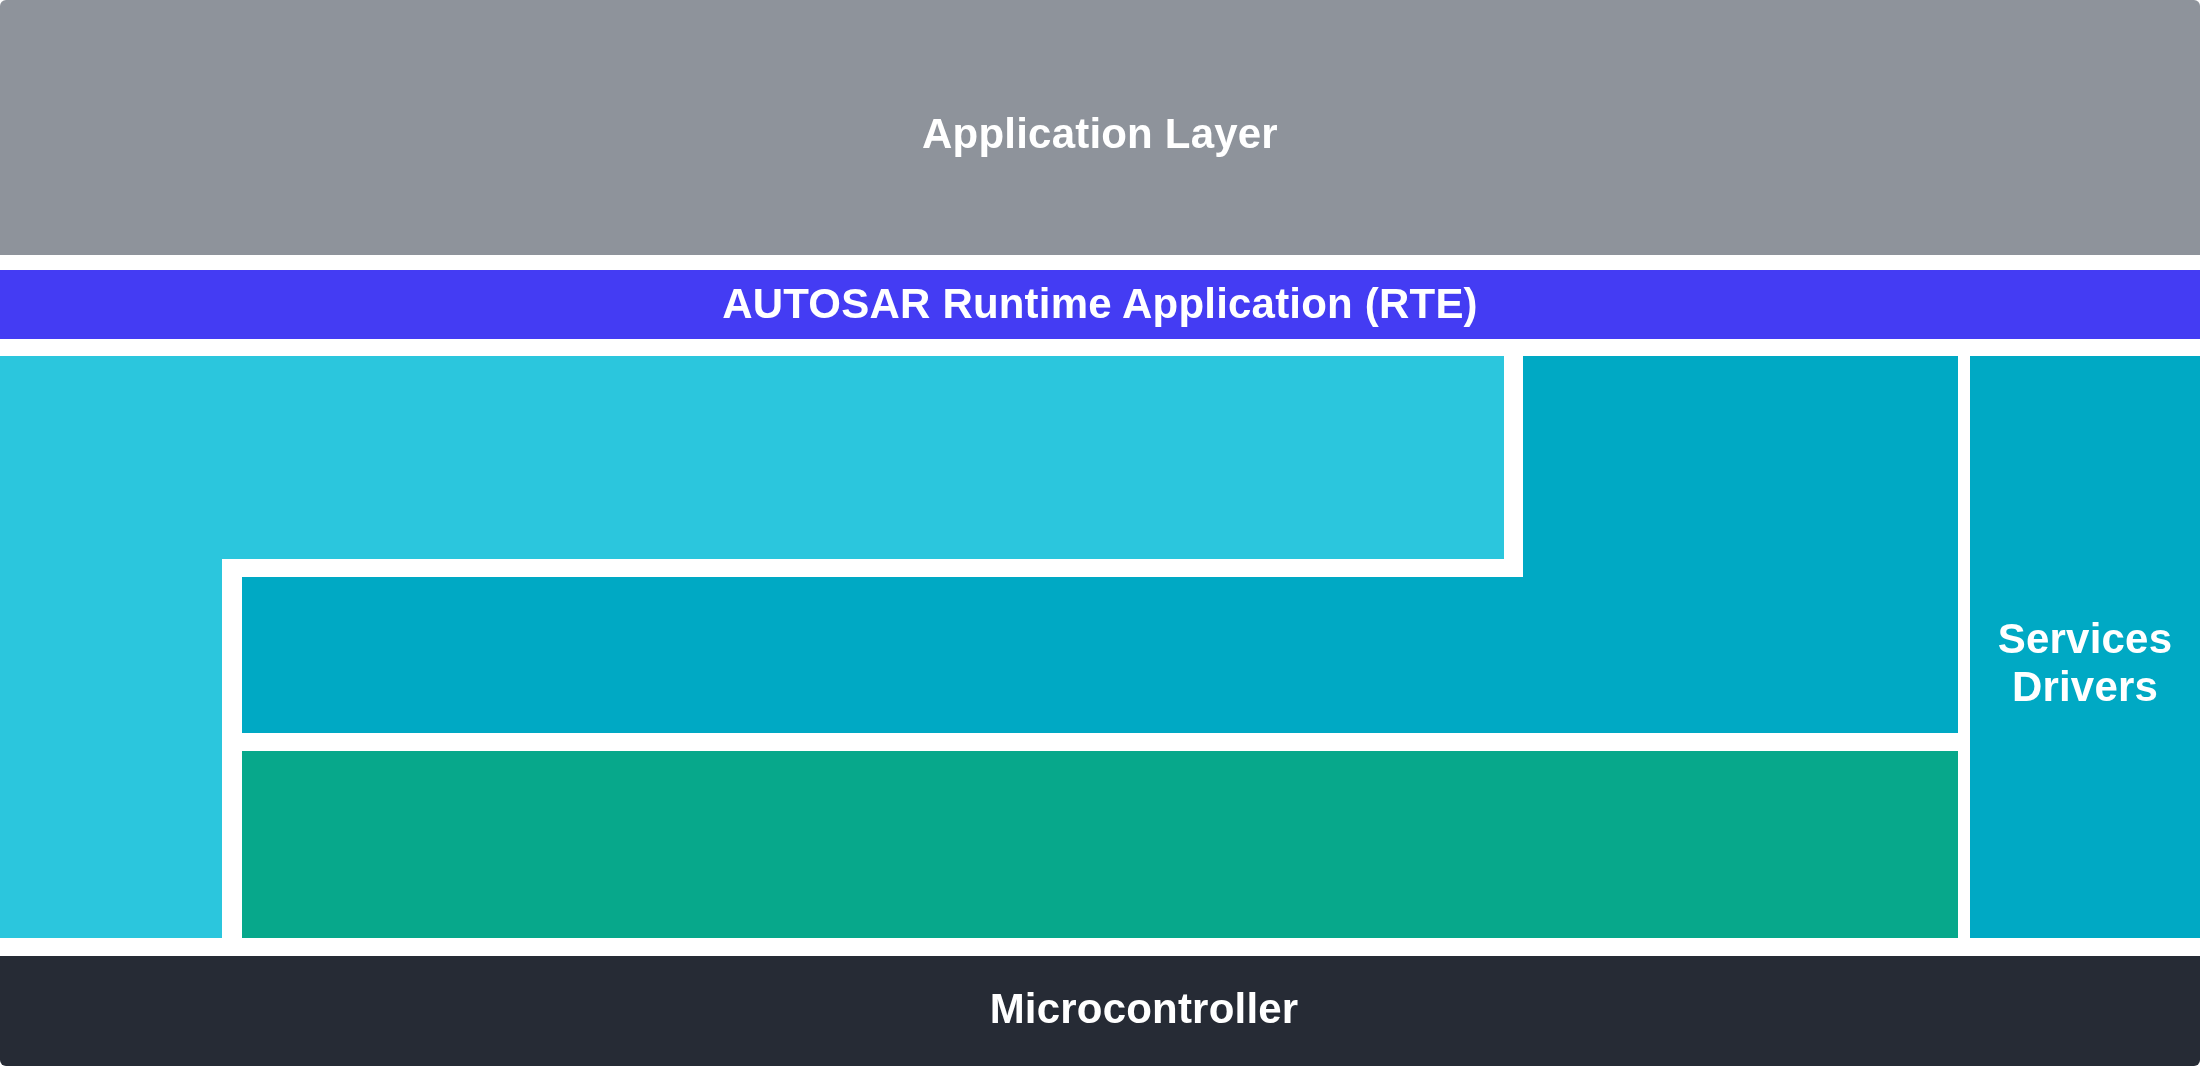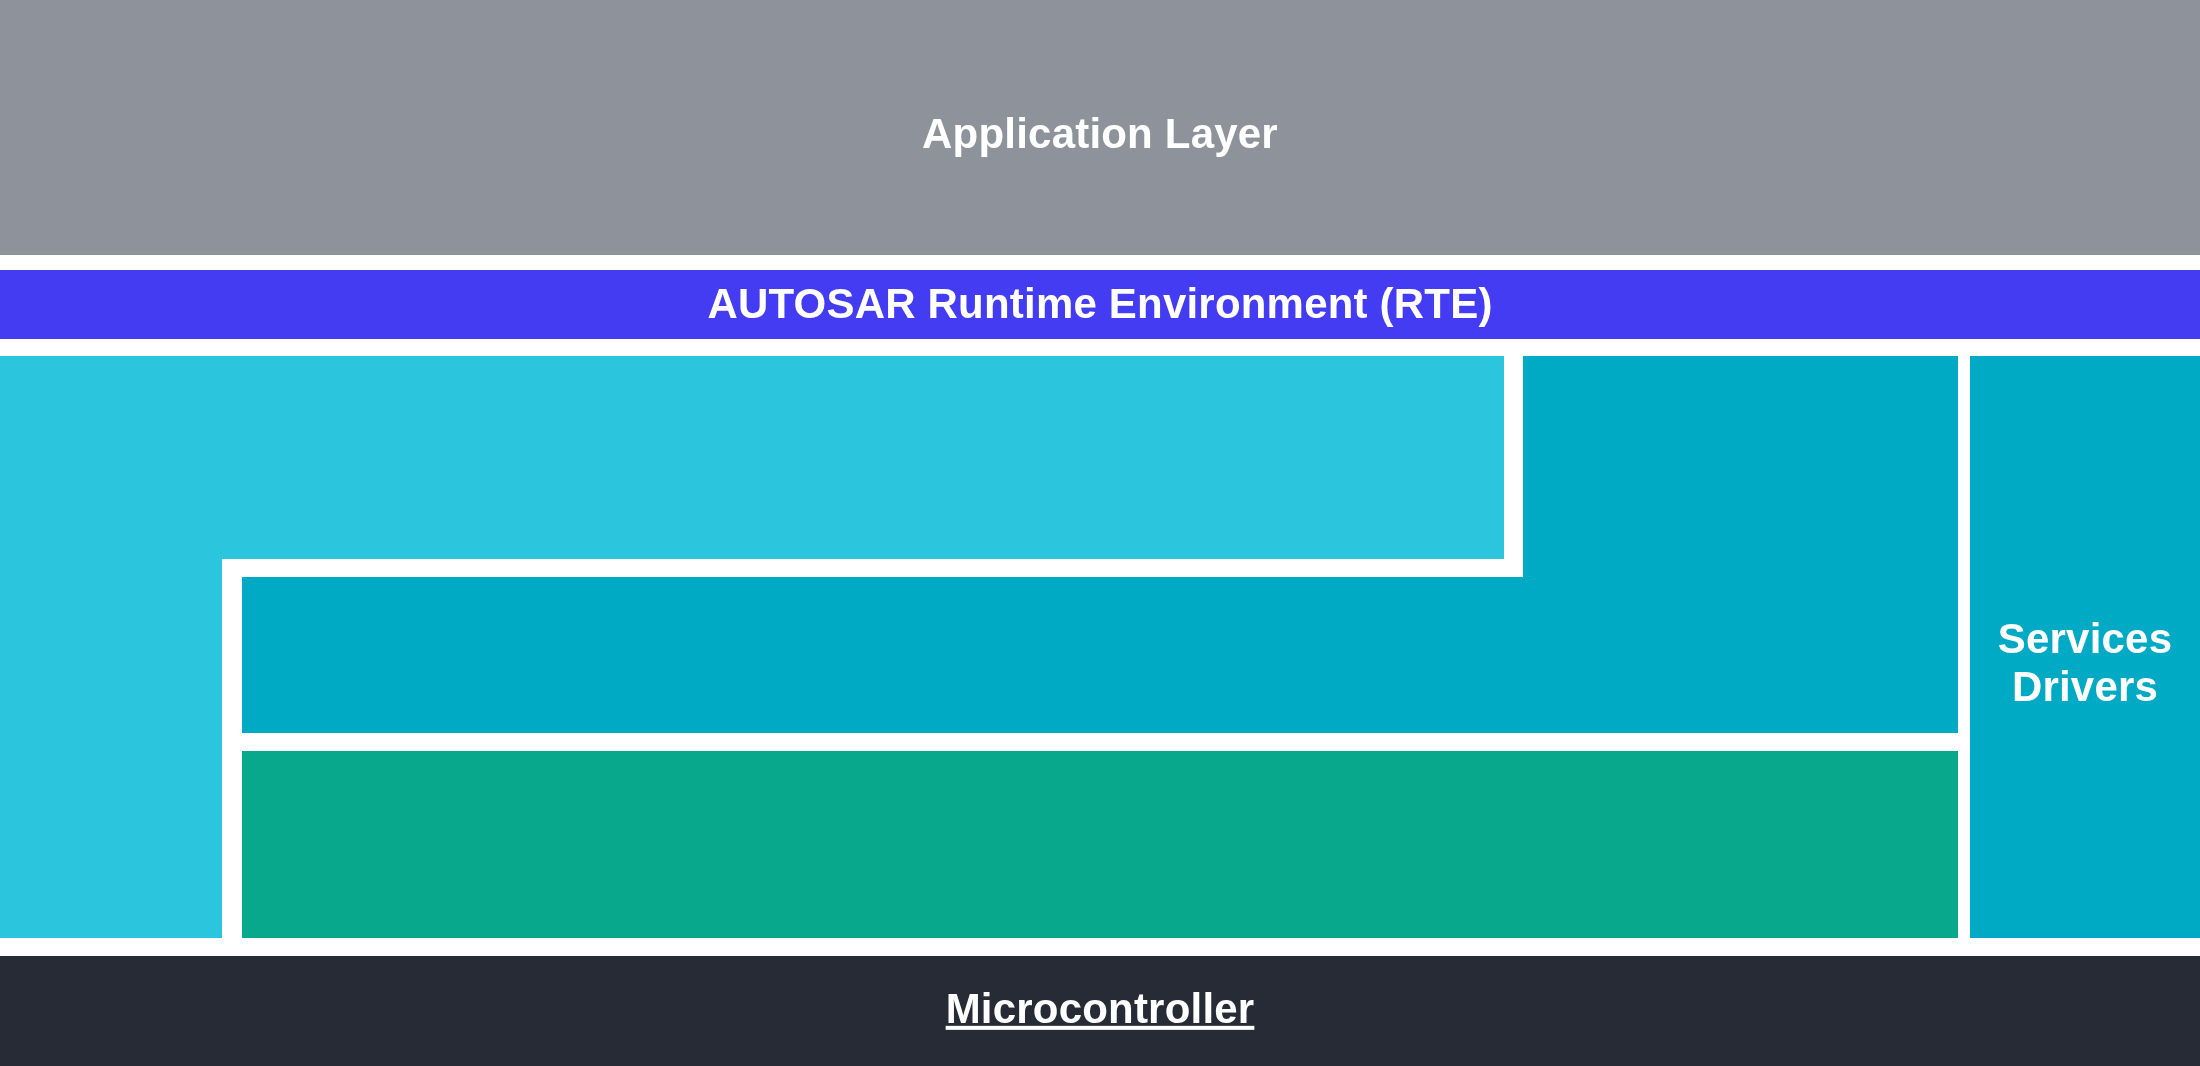--- a/index.html
+++ b/index.html
@@ -7,20 +7,21 @@
     padding: 0;
     background: #ffffff;
   }
   .canvas {
     position: relative;
     width: 2200px;
     height: 1066px;
     background: #ffffff;
     overflow: hidden;
     font-family: "Liberation Sans", "DejaVu Sans", sans-serif;
+    border-radius: 6px;
   }
   .block {
     position: absolute;
     box-sizing: border-box;
   }
   .label {
     position: absolute;
     color: #ffffff;
     font-weight: bold;
     font-size: 42px;
@@ -45,32 +46,32 @@
   .ecu-box      { left: 242px;  top: 577px;  width: 1716px; height: 156px; }
   .ecu-label    { left: 1100px; top: 655px; }
   
   .mcal-box     { left: 242px;  top: 751px;  width: 1716px; height: 187px; }
   .mcal-label   { left: 1100px; top: 845px; }
   
   .complex-box  { left: 1970px; top: 356px;  width: 230px;  height: 582px; }
   .complex-label { left: 2085px; top: 663px; white-space: normal; width: 210px; }
   
   .mcu-bar      { left: 0;      top: 956px;  width: 2200px; height: 110px; }
-  .mcu-label    { left: 1100px; top: 1009px; text-decoration: underline; }
+  .mcu-label    { left: 1144px; top: 1009px; }
 </style>
 </head>
 <body>
 
 <div class="canvas">
 
   <div class="block app-layer" style="background: rgb(142, 147, 155);"></div>
   <div class="label app-label">Application Layer</div>
 
   <div class="block rte-bar" style="background: rgb(68, 60, 243);"></div>
-  <div class="label rte-label">AUTOSAR Runtime Environment (RTE)</div>
+  <div class="label rte-label">AUTOSAR Runtime Application (RTE)</div>
 
   <div class="block left-column" style="background: rgb(43, 198, 221);"></div>
   <div class="block services-box" style="background: rgb(43, 198, 221);"></div>
 
   <div class="block topright-block" style="background: rgb(0, 169, 196);"></div>
   <div class="block ecu-box" style="background: rgb(0, 169, 196);"></div>
 
   <div class="block mcal-box" style="background: rgb(7, 168, 139);"></div>
 
   <div class="block complex-box" style="background: rgb(0, 169, 196);"></div>

